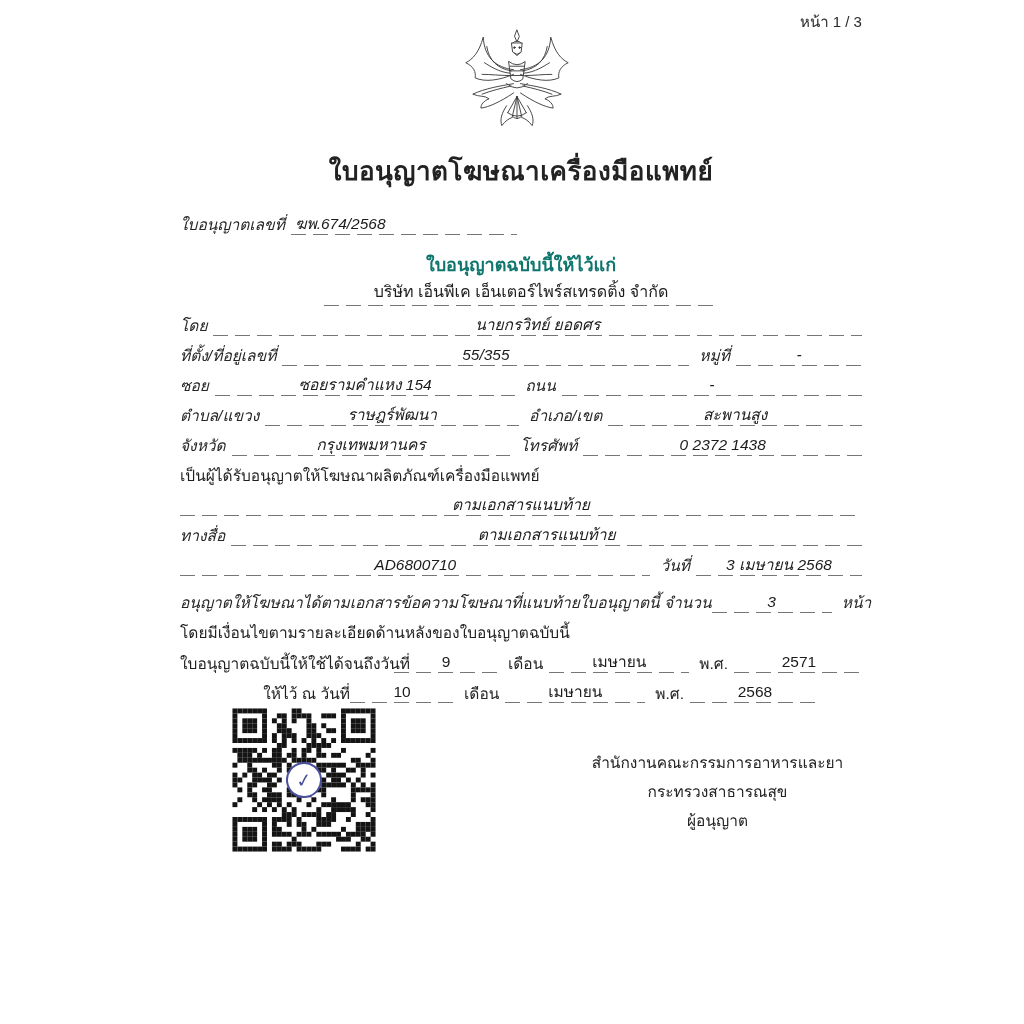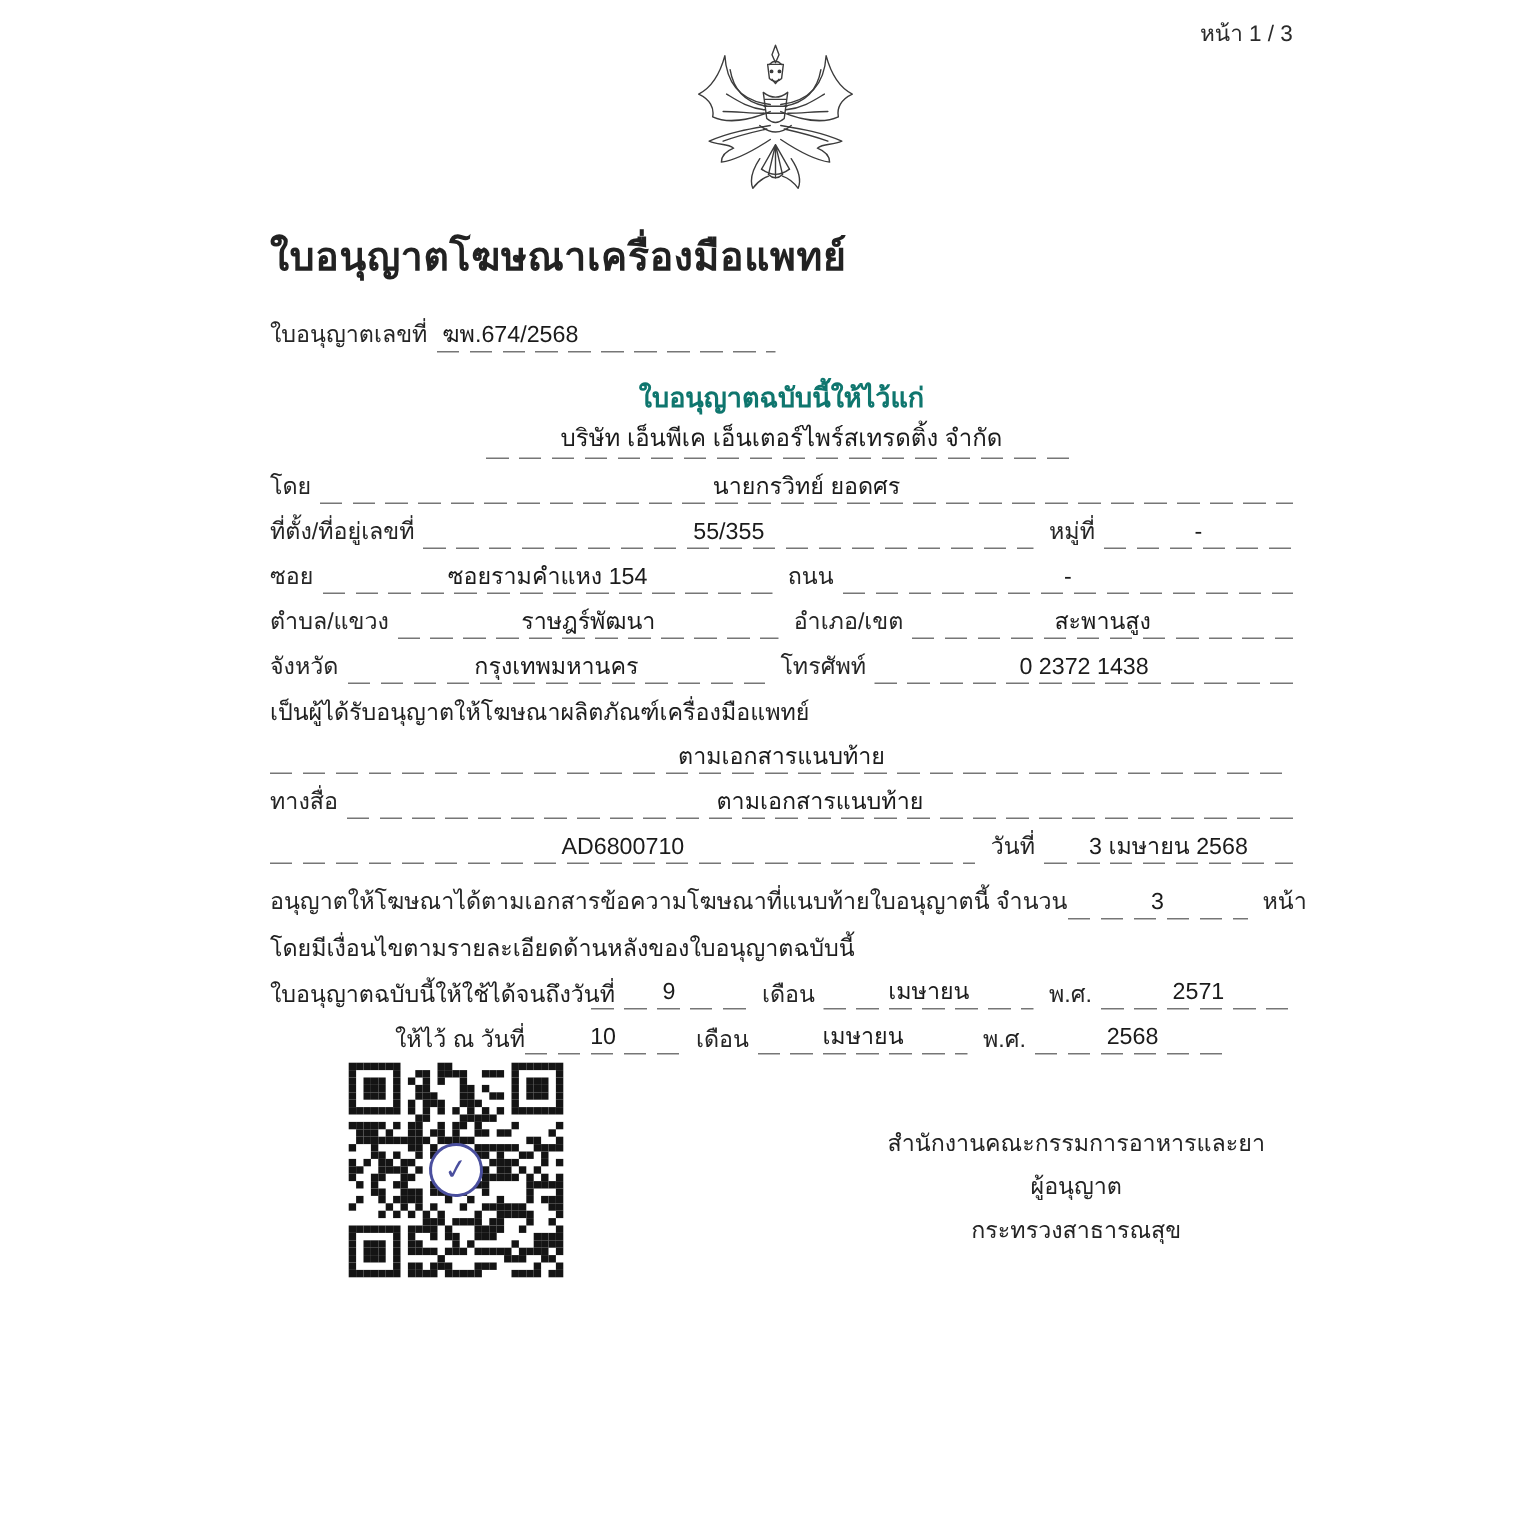--- a/index.html
+++ b/index.html
@@ -4,25 +4,25 @@
 <style>
   html,body{margin:0;padding:0;}
   body{
     width:1024px;height:1024px;position:relative;background:#ffffff;
     font-family:"Liberation Sans","DejaVu Sans",sans-serif;
     color:#1f1f1f;overflow:hidden;
   }
   .page-num{position:absolute;left:800px;top:10px;font-size:15px;color:#2a2a2a;text-align:center;}
   .emblem{position:absolute;left:517px;top:26px;transform:translateX(-50%);}
   .doc-title{
-    position:absolute;left:180px;top:150px;width:682px;text-align:left;
+    position:absolute;left:180px;top:150px;width:682px;text-align:center;
     font-size:26px;font-weight:700;letter-spacing:.5px;color:#222;
   }
   .content{position:absolute;left:180px;top:205px;width:682px;font-size:15.5px;}
-  .row{display:flex;align-items:flex-start;margin-top:9px;line-height:19px;}
+  .row{display:flex;align-items:center;margin-top:9px;line-height:19px;font-style:italic;}
   .lbl{white-space:nowrap;padding-right:6px;color:#262626;}
   .lbl.mid{padding-left:10px;}
   .blank{
     flex:1;text-align:center;padding:0 4px 2px;min-height:19px;color:#1b1b1b;
     background-image:repeating-linear-gradient(90deg,#767676 0 15px,transparent 15px 22px);
     background-size:100% 1.4px;background-position:0 100%;background-repeat:no-repeat;
   }
   .blank.left{text-align:left;padding-left:4px;}
   .blank.fx{flex:none;}
   .h2{margin-top:15px;text-align:center;font-size:18px;font-weight:700;color:#0f766e;}
@@ -596,15 +596,15 @@
       <rect x="120.87" y="140.60" width="4.93" height="4.93" fill="#141414"></rect>
       <rect x="125.80" y="140.60" width="4.93" height="4.93" fill="#141414"></rect>
       <rect x="135.67" y="140.60" width="4.93" height="4.93" fill="#141414"></rect>
       <rect x="140.60" y="140.60" width="4.93" height="4.93" fill="#141414"></rect>
     </svg>
   <div class="qr-logo">✓</div>
 </div>
 
 <div class="agency">
   <div>สำนักงานคณะกรรมการอาหารและยา</div>
+  <div>กระทรวงสาธารณสุข</div>
   <div>ผู้อนุญาต</div>
-  <div>กระทรวงสาธารณสุข</div>
 </div>
 
 </body></html>

